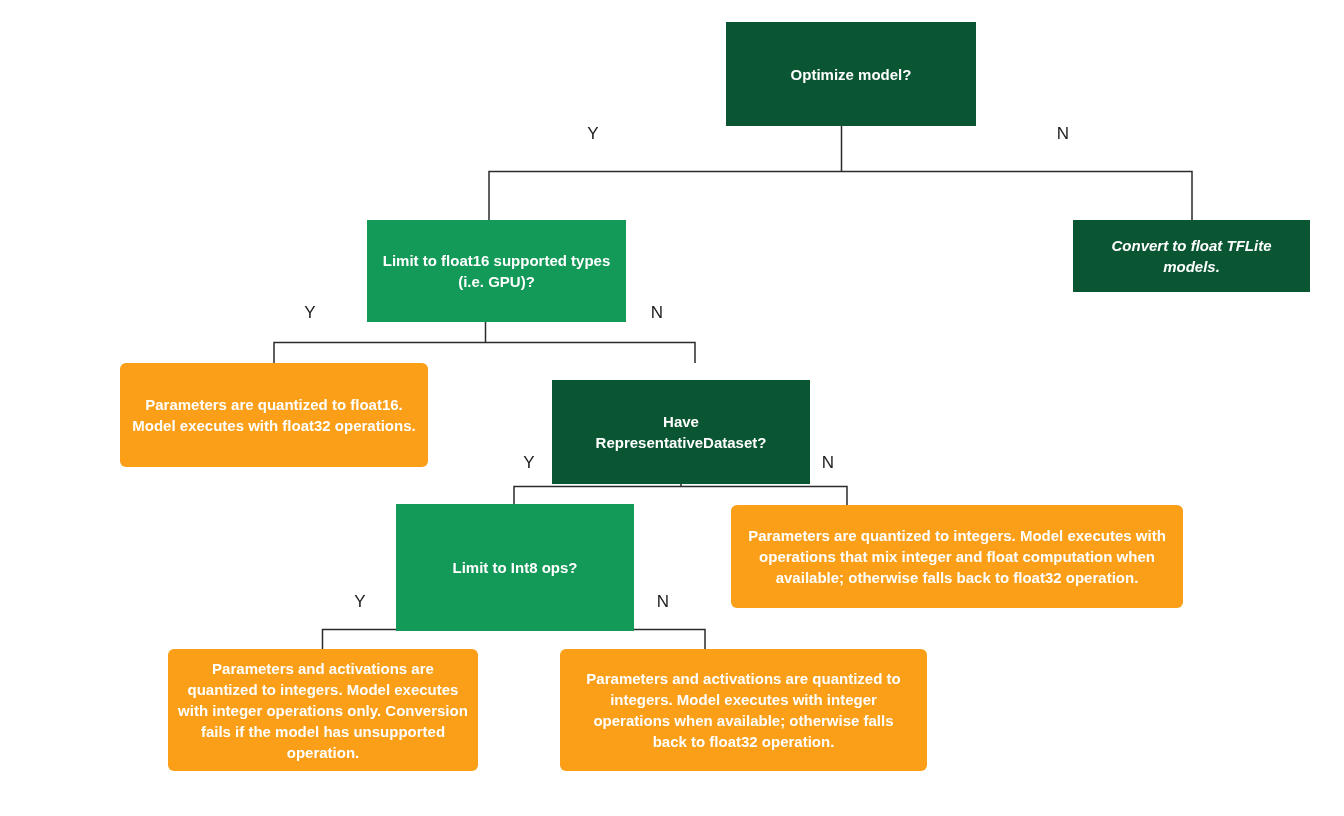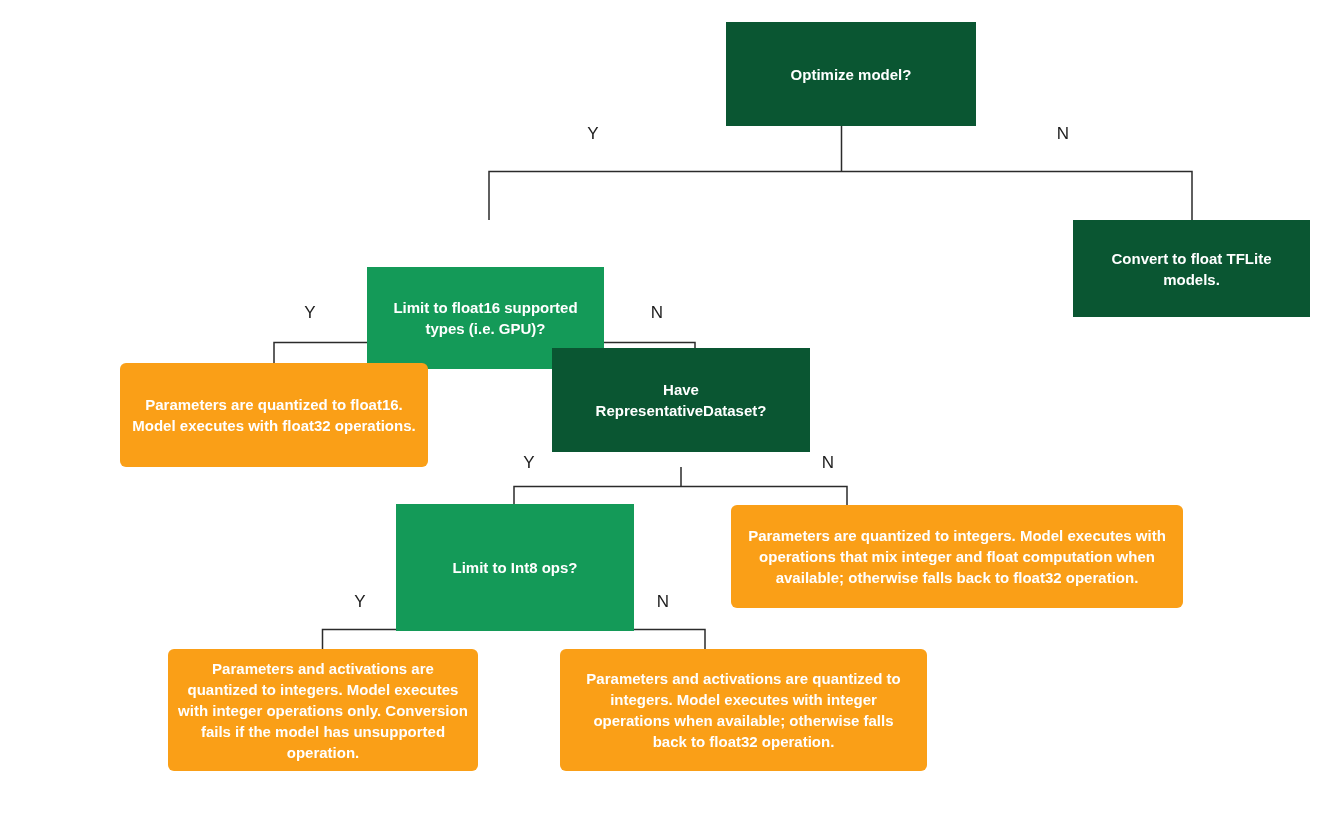--- a/index.html
+++ b/index.html
@@ -37,24 +37,24 @@
     font-size: 15px;
     line-height: 1.4;
     box-sizing: border-box;
   }
   .kind-decision-dark  { background: var(--decision-dark, #0a5632); }
   .kind-decision-green { background: var(--decision-green, #149a58); }
   .kind-result         { background: var(--result-orange, #fa9f17); border-radius: 6px; }
 
   
   .n-optimize             { left: 726px;  top: 22px;  width: 250px; height: 104px; }
-  .n-limit-float16        { left: 367px;  top: 220px; width: 237px; height: 102px; padding: 0 10px; margin-top: 47px; }
-  .n-convert-float        { left: 1073px; top: 220px; width: 237px; height: 97px; padding: 0 10px; }
+  .n-limit-float16        { left: 367px;  top: 220px; width: 259px; height: 102px; padding: 0 10px; }
+  .n-convert-float        { left: 1073px; top: 220px; width: 237px; height: 72px; padding: 0 10px; font-style: italic; }
   .n-float16-result       { left: 120px;  top: 363px; width: 308px; height: 104px; padding: 0 10px; }
-  .n-have-dataset         { left: 552px;  top: 348px; width: 258px; height: 104px; }
+  .n-have-dataset         { left: 552px;  top: 380px; width: 258px; height: 104px; }
   .n-have-dataset .node-label { max-width: 200px; }
   .n-limit-int8           { left: 396px;  top: 504px; width: 238px; height: 127px; }
   .n-dynamic-range-result { left: 731px;  top: 505px; width: 452px; height: 103px; padding: 0 8px; }
   .n-int8-only-result     { left: 168px;  top: 649px; width: 310px; height: 122px; padding: 0 10px; }
   .n-int8-fallback-result { left: 560px;  top: 649px; width: 367px; height: 122px; padding: 0 24px; }
 
   .branch-label {
     position: absolute;
     transform: translate(-50%, -50%);
     color: var(--branch-text, #212121);

